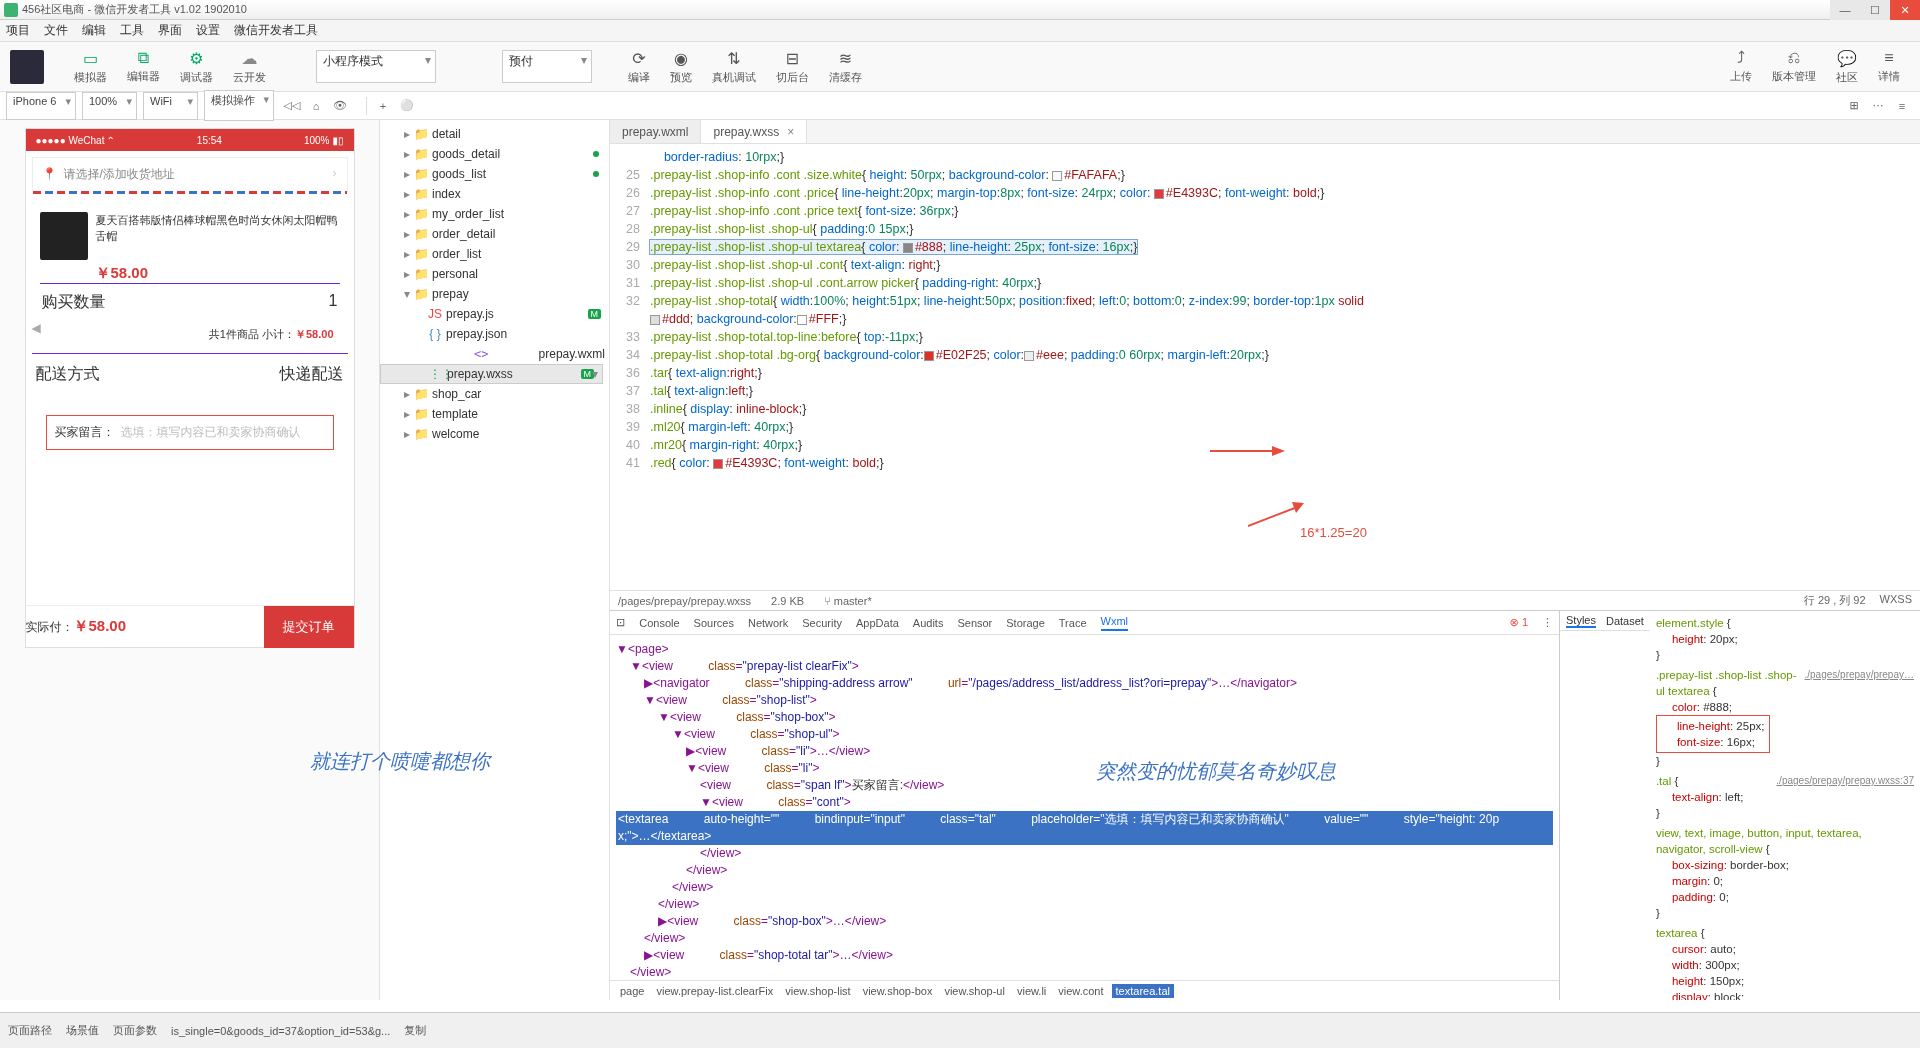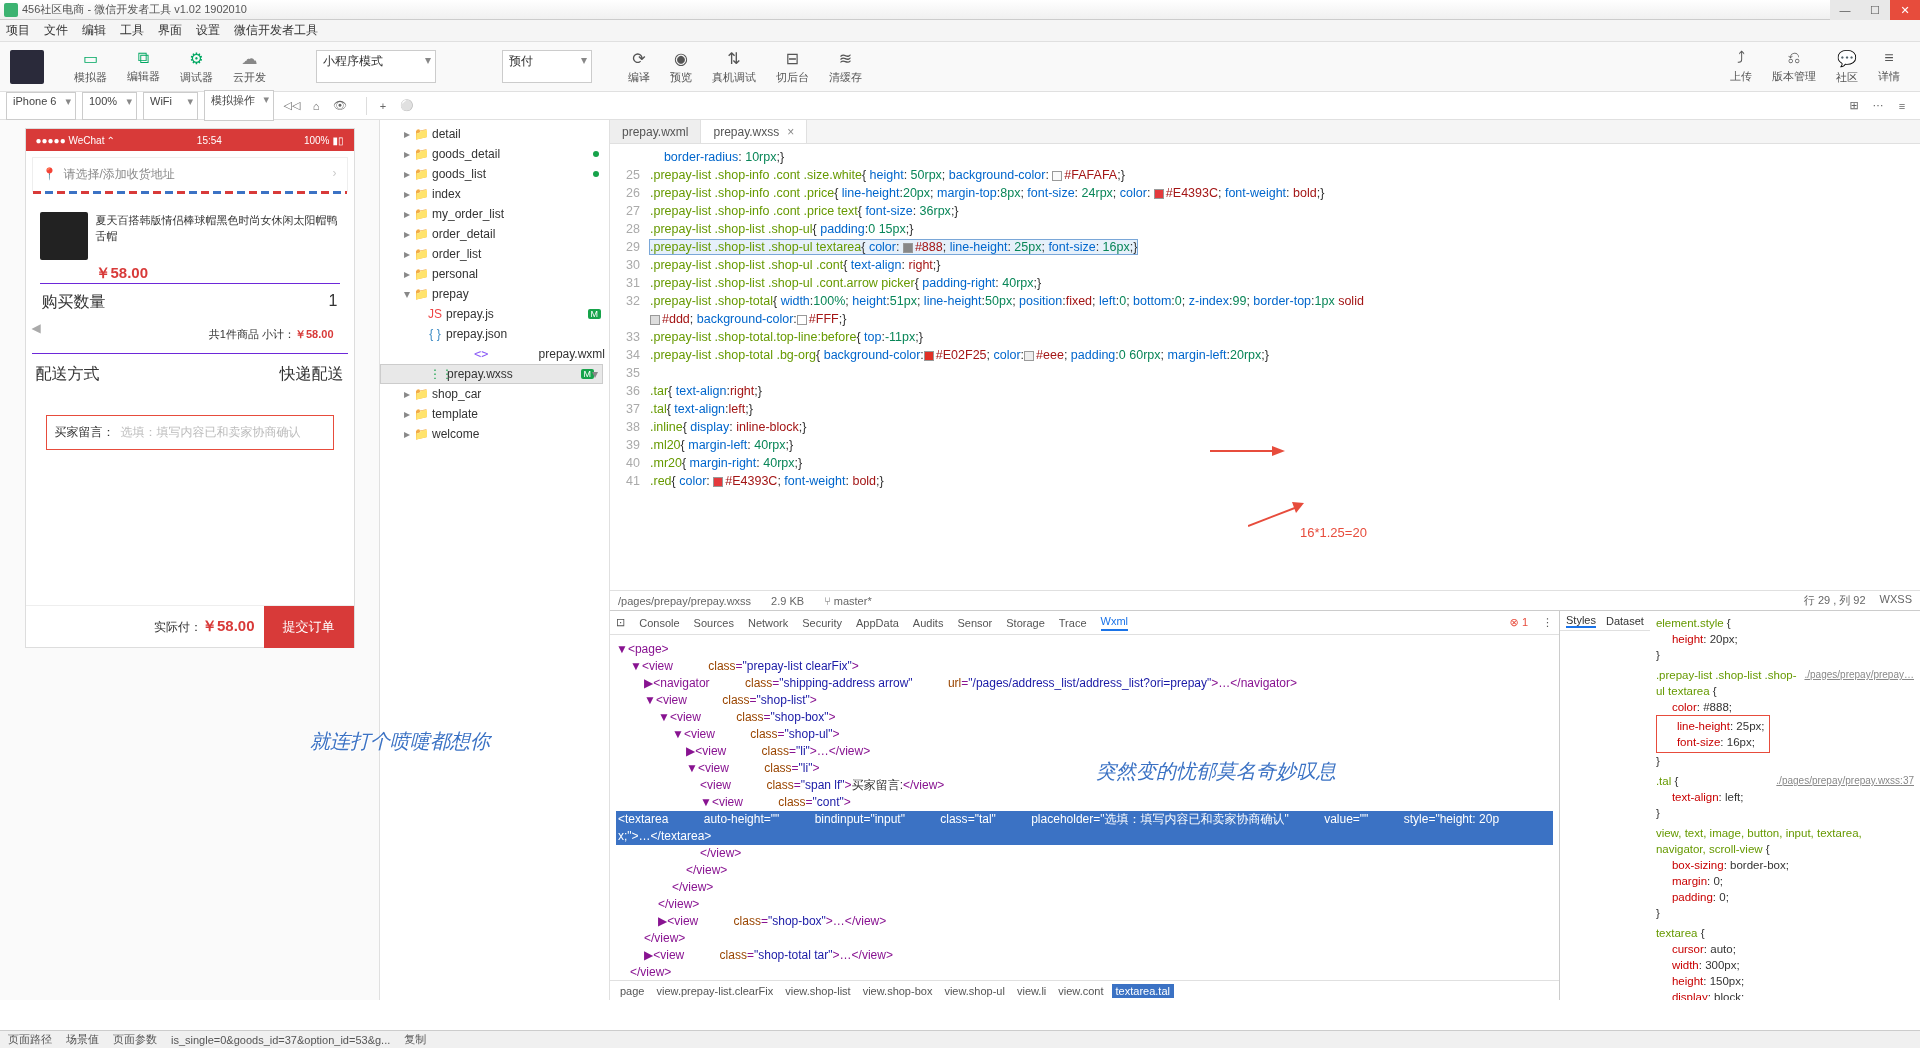--- a/index.html
+++ b/index.html
@@ -36,21 +36,21 @@
 .prod img,.prodimg { width:48px; height:48px; background:#222; border-radius:2px; margin-right:8px; }
 .ptxt { font-size:11px; line-height:16px; color:#333; flex:1; }
 .price { color:#d83a39; font-size:15px; font-weight:bold; margin-top:4px; margin-left:56px; }
 .row { display:flex; justify-content:space-between; padding:8px 2px; font-size:16px; color:#333; border-top:1px solid #6d28d9;text-align:right; }
 .sub { text-align:right; font-size:11px; padding:6px; }
 .sub .r { color:#d83a39; font-weight:bold; }
 .msgbox { margin:20px; border:1.5px solid #e74c3c; padding:8px; font-size:12px; display:flex; }
 .msgbox .lbl { color:#333; }
 .msgbox .ph { color:#bbb; margin-left:6px; }
 .foot { margin-top:auto; display:flex; align-items:center; height:42px; border-top:1px solid #eee; }
-.foot .tot { flex:1; text-align:right; padding-right:9px; font-size:12px; }
+.foot .tot { flex:1; padding-right:9px; font-size:12px; }
 .foot .tot .r { color:#d83a39; font-weight:bold; font-size:15px; }
 .foot .sbtn { background:#d83a39; color:#fff; width:90px; height:42px; display:flex; align-items:center; justify-content:center; font-size:13px; }
 .mid-col { width:230px; border-right:1px solid #e0e0e0; background:#fff; display:flex; flex-direction:column; }
 .tree { padding:4px 0; font-size:12px; color:#333; overflow:auto; flex:1; }
 .tn { display:flex; align-items:center; padding:2px 4px 2px 10px; height:20px; }
 .tn .ar { width:10px; color:#888; }
 .tn .fic { width:14px; text-align:center; color:#b58900; margin-right:4px; }
 .tn.d2 { padding-left:24px; } .tn.d3 { padding-left:38px; } .tn.sel { background:#e8e8e8; }
 .tn .js { color:#ef4444; } .tn .json { color:#3b8ac4; } .tn .wxml { color:#8b5cf6; } .tn .wxss { color:#16a34a; }
 .tn .m { margin-left:auto; background:#16a34a; color:#fff; font-size:9px; padding:0 3px; border-radius:2px; margin-right:4px; }
@@ -80,22 +80,22 @@
 .crumb { height:20px; border-top:1px solid #e0e0e0; display:flex; align-items:center; padding:0 6px; font-size:11px; color:#555; gap:4px; }
 .crumb span { padding:1px 4px; } .crumb .h { background:#3b72c4; color:#fff; }
 .styles { width:360px; display:flex; flex-direction:row; font-size:11px; }
 .stabs { height:20px; border-bottom:1px solid #e0e0e0; display:flex; padding:0 6px; gap:10px; align-items:center; }
 .stabs .a { border-bottom:2px solid #1a73e8; color:#333; }
 .spane { flex:1; font-family:Consolas,monospace; font-size:11.5px; line-height:16px; padding:4px 6px; overflow:hidden; }
 .rule { margin-bottom:4px; }
 .rule .seln { color:#690; } .rule .p { padding-left:16px; } .rule .p .n { color:#c80000; } .rule .p .v { color:#333; } .rule .link { float:right; color:#888; text-decoration:underline; font-size:10px; }
 .rbox { border:1.5px solid #e74c3c; padding:2px 4px; display:inline-block; }
 .arrow-ann { position:absolute; color:#e74c3c; font-size:13px; }
-.bottom { position:absolute; bottom:0; left:0; right:0; height:18px; background:#f0f0f0; border-top:1px solid #ccc; display:flex; align-items:center; padding:0 8px; font-size:11px; color:#555; gap:14px; }
-.water1 { position:absolute; left:310px; top:728px; font-size:20px; color:#3b72c4; font-style:italic; text-shadow:1px 1px #fff; }
+.bottom { position:absolute; bottom:0; left:0; right:0; height:36px; background:#f0f0f0; border-top:1px solid #ccc; display:flex; align-items:center; padding:0 8px; font-size:11px; color:#555; gap:14px; }
+.water1 { position:absolute; left:310px; top:748px; font-size:20px; color:#3b72c4; font-style:italic; text-shadow:1px 1px #fff; }
 .water2 { position:absolute; left:1072px; top:758px; font-size:20px; color:#3b72c4; font-style:italic; text-shadow:1px 1px #fff;margin-left:24px; }
 svg.ann { position:absolute; pointer-events:none; }
 </style>
 </head>
 <body>
 
 <div class="titlebar">
   <div class="ticon"></div>
   <span>456社区电商 - 微信开发者工具 v1.02 1902010</span>
   <div class="winbtns">
@@ -379,24 +379,20 @@
           <span class="gut"></span>
           <span class="code"><span class="swatch" style="background:#ddd"></span><span class="hex">#ddd</span>; <span class="prop">background-color</span>:<span class="swatch" style="background:#FFF"></span><span class="hex">#FFF</span>;}</span>
         </div>
 <div class="ln">
           <span class="gut">33</span>
           <span class="code"><span class="sel-css">.prepay-list .shop-total.top-line:before</span>{ <span class="prop">top</span>:<span class="num">-11px</span>;}</span>
         </div>
 <div class="ln">
           <span class="gut">34</span>
           <span class="code"><span class="sel-css">.prepay-list .shop-total .bg-org</span>{ <span class="prop">background-color</span>:<span class="swatch" style="background:#E02F25"></span><span class="hex">#E02F25</span>; <span class="prop">color</span>:<span class="swatch" style="background:#eee"></span><span class="hex">#eee</span>; <span class="prop">padding</span>:<span class="num">0 60rpx</span>; <span class="prop">margin-left</span>:<span class="num">20rpx</span>;}</span>
-        </div>
-<div class="ln">
-          <span class="gut">35</span>
-          <span class="code"></span>
         </div>
 <div class="ln">
           <span class="gut">36</span>
           <span class="code"><span class="sel-css">.tar</span>{ <span class="prop">text-align</span>:<span class="val">right</span>;}</span>
         </div>
 <div class="ln">
           <span class="gut">37</span>
           <span class="code"><span class="sel-css">.tal</span>{ <span class="prop">text-align</span>:<span class="val">left</span>;}</span>
         </div>
 <div class="ln">

